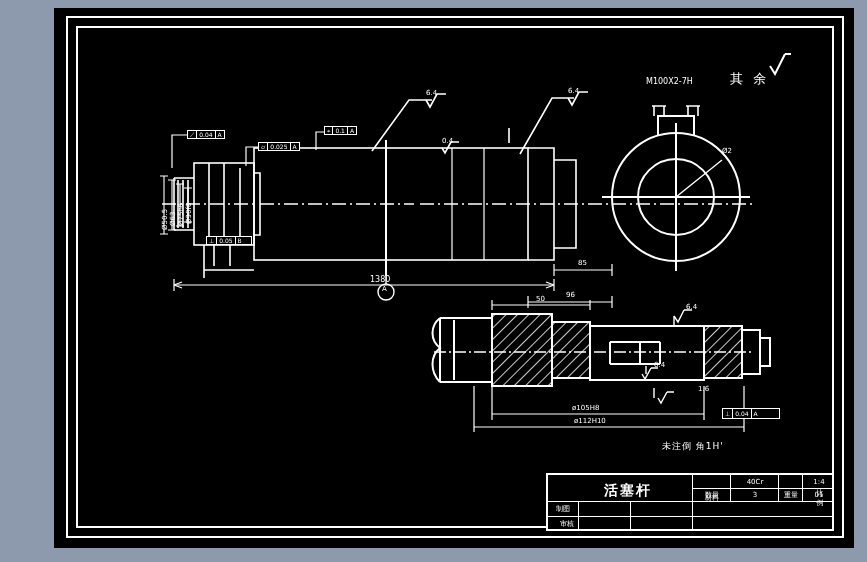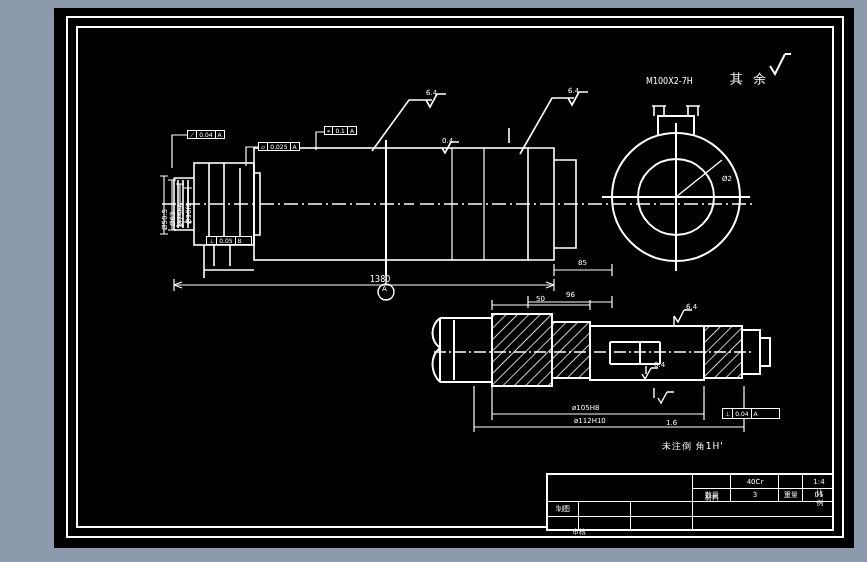--- a/index.html
+++ b/index.html
@@ -175,21 +175,21 @@
       <path d="M122 176 L130 176 M122 218 L130 218"></path>
       <path d="M130 180 L138 180 M130 214 L138 214"></path>
     </g>
   </svg>
 
   <div class="txt t8" style="left:316px;top:268px;text-align:right;">1380</div>
   <div class="txt t7" style="left:524px;top:252px;">85</div>
   <div class="txt t7" style="left:512px;top:284px;">96</div>
   <div class="txt t7" style="left:328px;top:278px;">A</div>
   <div class="txt t8" style="left:592px;top:70px;">M100X2-7H</div>
-  <div class="txt t7" style="left:668px;top:140px;margin-top:28px;">Ø2</div>
+  <div class="txt t7" style="left:668px;top:140px;">Ø2</div>
   <div class="txt t7" style="left:372px;top:82px;">6.4</div>
   <div class="txt t7" style="left:514px;top:80px;">6.4</div>
   <div class="txt t7" style="left:388px;top:130px;">0.4</div>
 
   <svg class="ov">
     <g stroke="#fff" stroke-width="1.6" fill="none">
       <path d="M372 92 L376 99 L383 86 M383 86 L392 86"></path>
       <path d="M514 90 L518 97 L525 84 M525 84 L534 84"></path>
       <path d="M388 140 L391 145 L397 134 M397 134 L405 134"></path>
     </g>
@@ -281,21 +281,21 @@
       <path d="M592 358 L592 366 M588 366 L591 371 L597 360 M597 360 L604 360"></path>
       <path d="M600 380 L600 390 M604 390 L607 395 L613 384 M613 384 L620 384"></path>
     </g>
   </svg>
 
   <div class="txt t7" style="left:482px;top:288px;">50</div>
   <div class="txt t7" style="left:518px;top:397px;">ø105H8</div>
   <div class="txt t7" style="left:520px;top:410px;">ø112H10</div>
   <div class="txt t7" style="left:632px;top:296px;">6.4</div>
   <div class="txt t7" style="left:600px;top:354px;">0.4</div>
-  <div class="txt t7" style="left:612px;top:378px;margin-top:34px;">1.6</div>
+  <div class="txt t7" style="left:644px;top:378px;">1.6</div>
 
   <div class="gtol" style="left:668px;top:400px;width:58px;height:11px;">
     <span>⊥</span>
     <span>0.04</span>
     <span>A</span>
   </div>
 
   <div class="txt t9" style="left:608px;top:434px;letter-spacing:1px;">未注倒 角1H'</div>
 
 
@@ -305,28 +305,29 @@
     <div class="ln hl" style="left:0;top:41px;width:286px;background:#fff;"></div>
     <div class="ln vl" style="left:144px;top:0;height:26px;background:#fff;"></div>
     <div class="ln vl" style="left:182px;top:0;height:26px;background:#fff;"></div>
     <div class="ln vl" style="left:230px;top:0;height:26px;background:#fff;"></div>
     <div class="ln vl" style="left:254px;top:0;height:26px;background:#fff;"></div>
     <div class="ln hl" style="left:144px;top:13px;width:142px;background:#fff;"></div>
     <div class="ln vl" style="left:30px;top:26px;height:30px;background:#fff;"></div>
     <div class="ln vl" style="left:82px;top:26px;height:30px;background:#fff;"></div>
     <div class="ln vl" style="left:144px;top:26px;height:30px;background:#fff;"></div>
 
+    <div id="tb-name">活塞杆</div>
 
     <div class="tbcell" style="left:146px;top:16px;width:36px;height:13px;">材料</div>
     <div class="tbcell" style="left:184px;top:0;width:46px;height:13px;">40Cr</div>
     <div class="tbcell" style="left:232px;top:16px;width:22px;height:13px;padding-left:40px;">比例</div>
     <div class="tbcell" style="left:256px;top:0;width:30px;height:13px;">1:4</div>
 
     <div class="tbcell" style="left:146px;top:13px;width:36px;height:13px;">数量</div>
     <div class="tbcell" style="left:184px;top:13px;width:46px;height:13px;">3</div>
     <div class="tbcell" style="left:232px;top:13px;width:22px;height:13px;">重量</div>
     <div class="tbcell" style="left:256px;top:13px;width:30px;height:13px;">01</div>
 
     <div class="tbcell" style="left:0;top:26px;width:30px;height:15px;">制图</div>
-    <div class="tbcell" style="left:16px;top:41px;width:30px;height:31px;">审核</div>
+    <div class="tbcell" style="left:4px;top:41px;width:30px;height:15px;">审核</div>
   </div>
 
 </div>
 
 </body></html>

